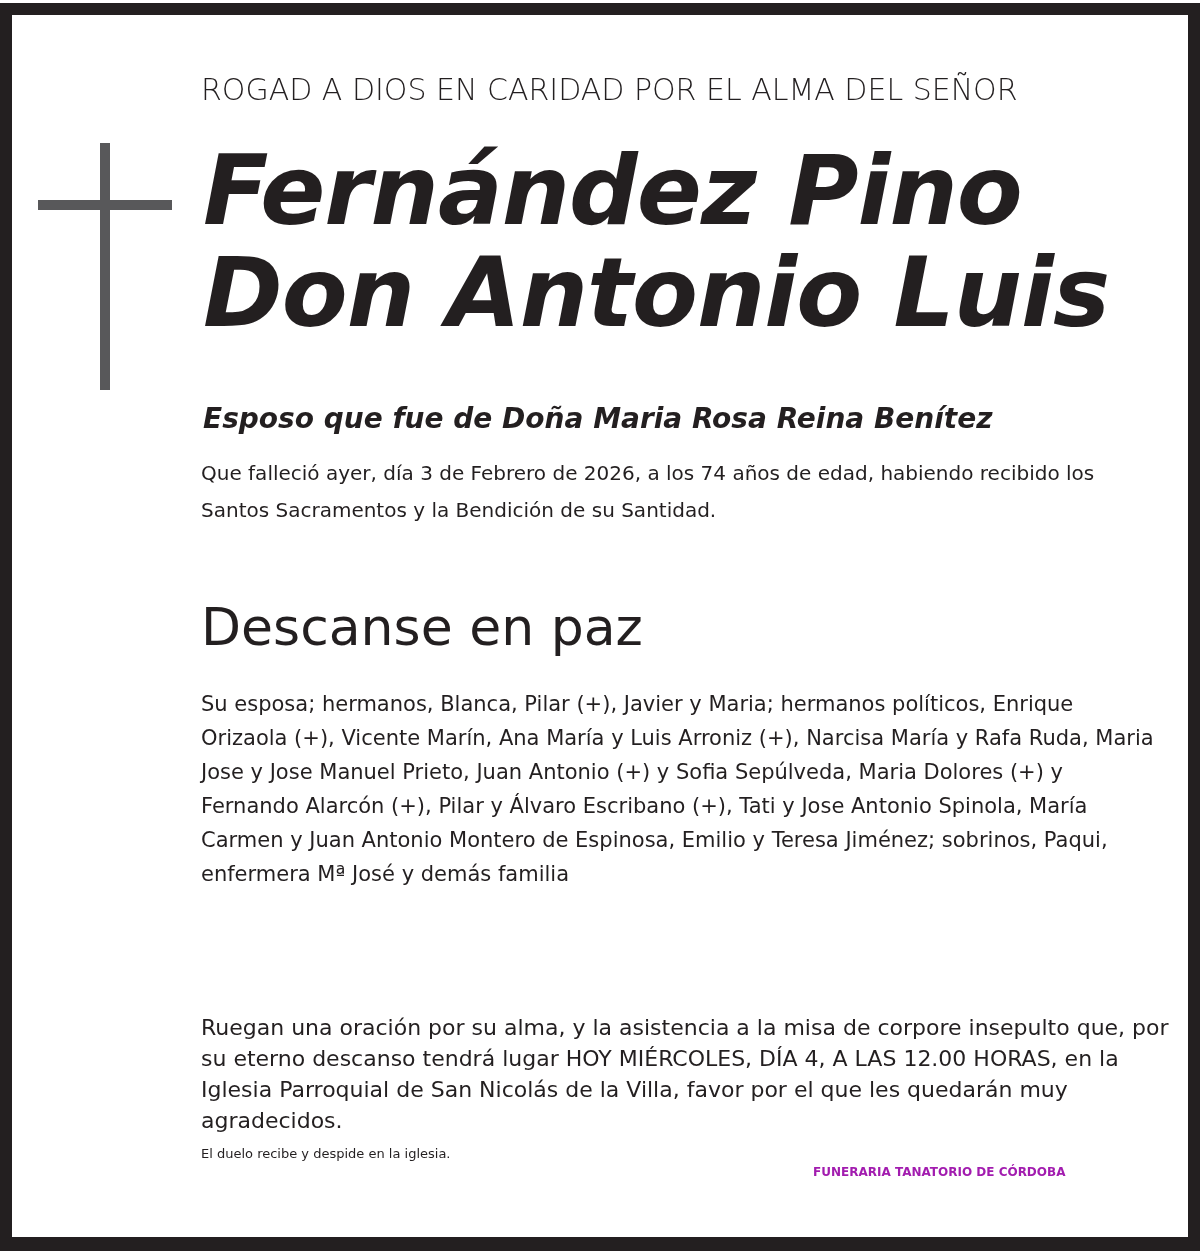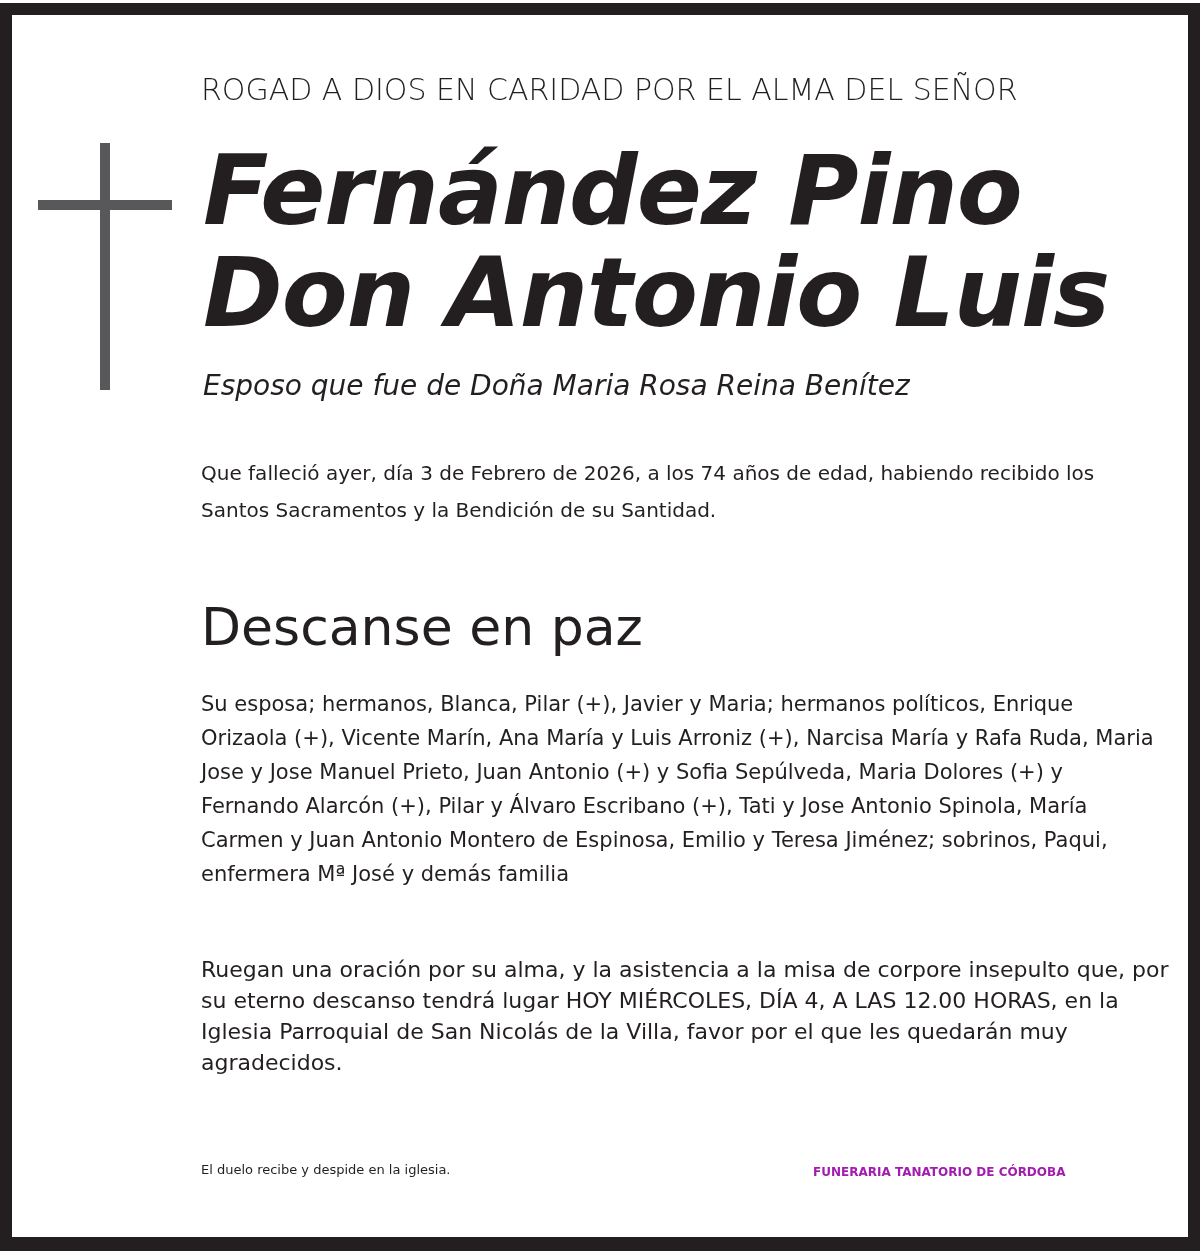--- a/index.html
+++ b/index.html
@@ -2,26 +2,26 @@
 <html><head>
 <meta charset="utf-8">
 <style>
   html, body { margin:0; padding:0; background:#fff; }
   body { width:1200px; height:1251px; position:relative; overflow:hidden; font-family:"DejaVu Sans", sans-serif; color:#231f20; }
   .frame { position:absolute; left:0; top:3px; width:1200px; height:1248px; box-sizing:border-box; border:12px solid #231f20; border-bottom-width:14px; background:#fff; }
   .cross-v { position:absolute; left:100px; top:143px; width:10px; height:247px; background:#58585a; }
   .cross-h { position:absolute; left:38px; top:200px; width:134px; height:10px; background:#58585a; }
   .header { position:absolute; left:201px; top:72px; font-size:30px; letter-spacing:0px; color:#231f20; white-space:nowrap; font-weight:300; }
   .name { position:absolute; left:203px; top:140px; font-size:96px; line-height:102px; font-weight:bold; font-style:italic; letter-spacing:-1px; color:#231f20; white-space:nowrap; }
-  .spouse { position:absolute; left:203px; top:369px; font-size:28px; font-weight:normal; font-style:italic; color:#231f20; white-space:nowrap; }
+  .spouse { position:absolute; left:203px; top:402px; font-size:28px; font-weight:bold; font-style:italic; color:#231f20; white-space:nowrap; }
   .passed { position:absolute; left:201px; top:455px; width:960px; font-size:20px; line-height:37px; color:#231f20; }
   .rip { position:absolute; left:201px; top:597px; font-size:52px; color:#231f20; white-space:nowrap;text-align:right; }
   .family { position:absolute; left:201px; top:687px; width:960px; font-size:21px; line-height:34px; color:#231f20; }
-  .mass { position:absolute; left:201px; top:954px; width:990px; font-size:22px; line-height:31px; color:#231f20; }
-  .duelo { position:absolute; left:201px; top:1146px; font-size:13px; color:#231f20; white-space:nowrap;margin-top:16px; }
+  .mass { position:absolute; left:201px; top:1012px; width:990px; font-size:22px; line-height:31px; color:#231f20; }
+  .duelo { position:absolute; left:201px; top:1146px; font-size:13px; color:#231f20; white-space:nowrap; }
   .funeraria { position:absolute; left:813px; top:1165px; font-size:12px; font-weight:bold; color:#a21caf; white-space:nowrap; }
 </style>
 </head>
 <body>
 
 <div class="frame">
 </div>
 
 <div>
   <div class="cross-v"></div>

